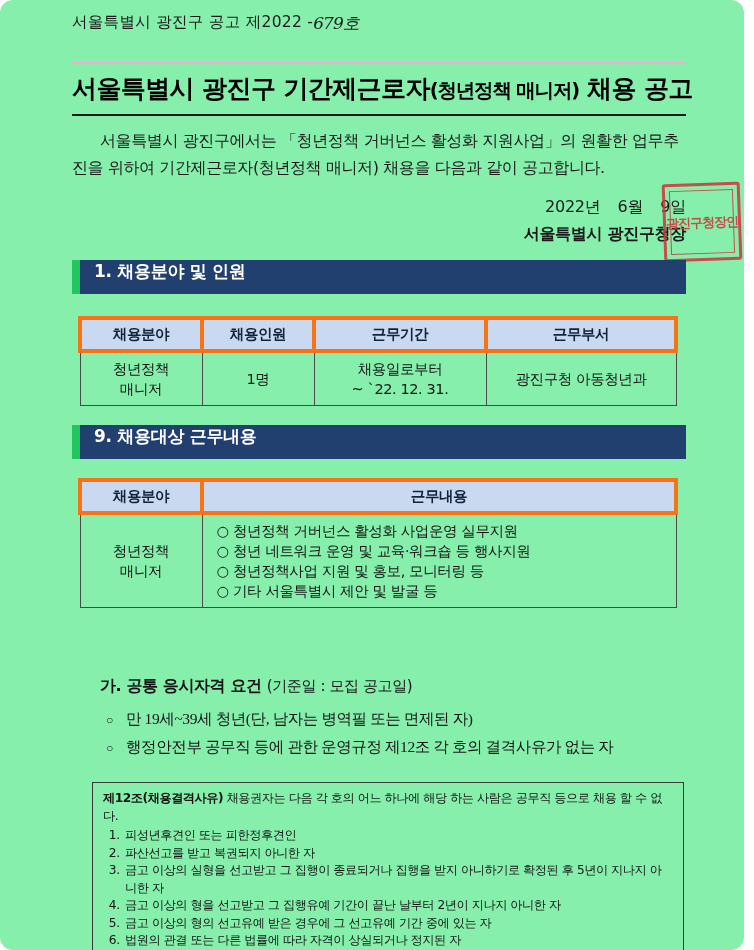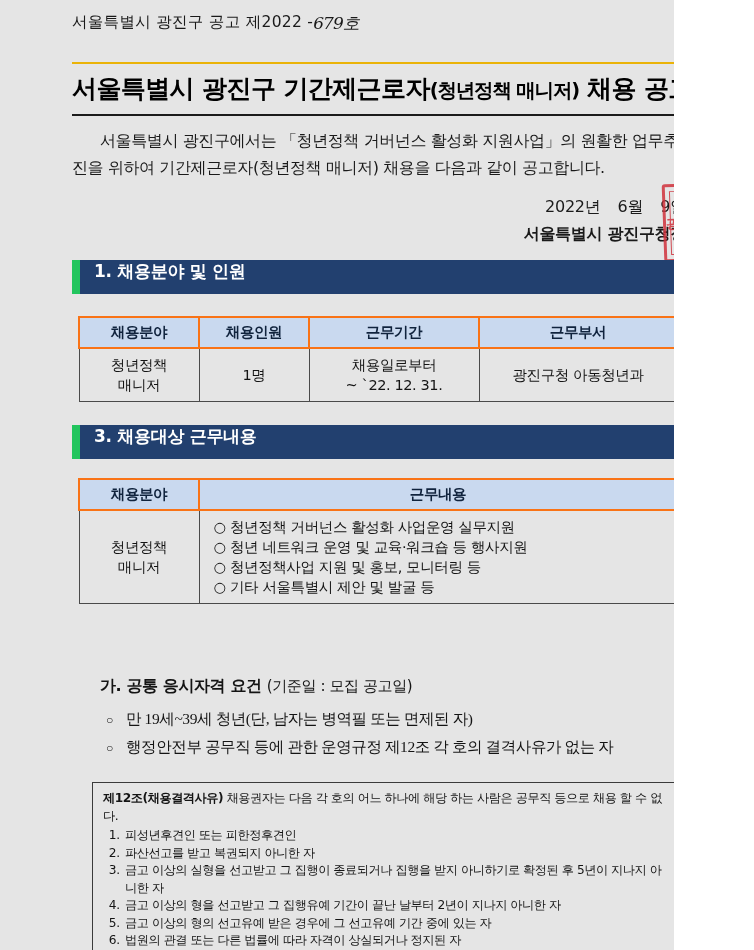--- a/index.html
+++ b/index.html
@@ -6,24 +6,25 @@
     margin: 0;
     padding: 0;
     background: #ffffff;
   }
   body {
     font-family: "DejaVu Sans", "Liberation Sans", sans-serif;
     color: #111;
   }
   .page {
     position: relative;
-    width: 674px;
+    width: 744px;
     height: 950px;
-    background: #e5e5e5;
+    background: #86efac;
     overflow: hidden;
+    border-radius: 13px;
   }
 
   
   .doc-header {
     position: absolute;
     top: 10px;
     left: 72px;
     font-size: 15.5px;
     letter-spacing: 0.3px;
     color: #1a1a1a;
@@ -37,21 +38,21 @@
     top: 2px;
     letter-spacing: -1px;
   }
 
   
   .title-wrap {
     position: absolute;
     top: 62px;
     left: 72px;
     width: 614px;
-    border-top: 2px solid #eab308;
+    border-top: 2px solid #f9a8d4;
     border-bottom: 2px solid #1b1b1b;
     padding: 8px 0 9px 0;
     text-align: center;
   }
   .title-wrap .title {
     font-size: 25px;
     font-weight: bold;
     letter-spacing: -0.6px;
     white-space: nowrap;
     color: #000;
@@ -143,21 +144,21 @@
   
   table.grid {
     position: absolute;
     left: 78px;
     border-collapse: collapse;
     font-size: 14.5px;
     letter-spacing: -0.4px;
   }
   table.grid th {
     background: #c9d9ef;
-    border: 2px solid #f97316;
+    border: 4px solid #f97316;
     font-weight: bold;
     text-align: center;
     padding: 5px 4px;
     color: #10233d;
   }
   table.grid td {
     border: 1px solid #4a4a4a;
     text-align: center;
     padding: 6px 6px;
     color: #141414;
@@ -281,21 +282,21 @@
         <td>
           <div>채용일로부터</div>
           <div>~ `22. 12. 31.</div>
         </td>
         <td>광진구청 아동청년과</td>
       </tr>
     </tbody>
   </table>
 
   <div class="secbar" style="top:425px;">
-    <span>3. 채용대상 근무내용</span>
+    <span>9. 채용대상 근무내용</span>
   </div>
 
   <table class="grid" style="top:478px; width:600px;">
     <thead>
       <tr>
         <th style="width:110px">채용분야</th>
         <th>근무내용</th>
       </tr>
     </thead>
     <tbody>

